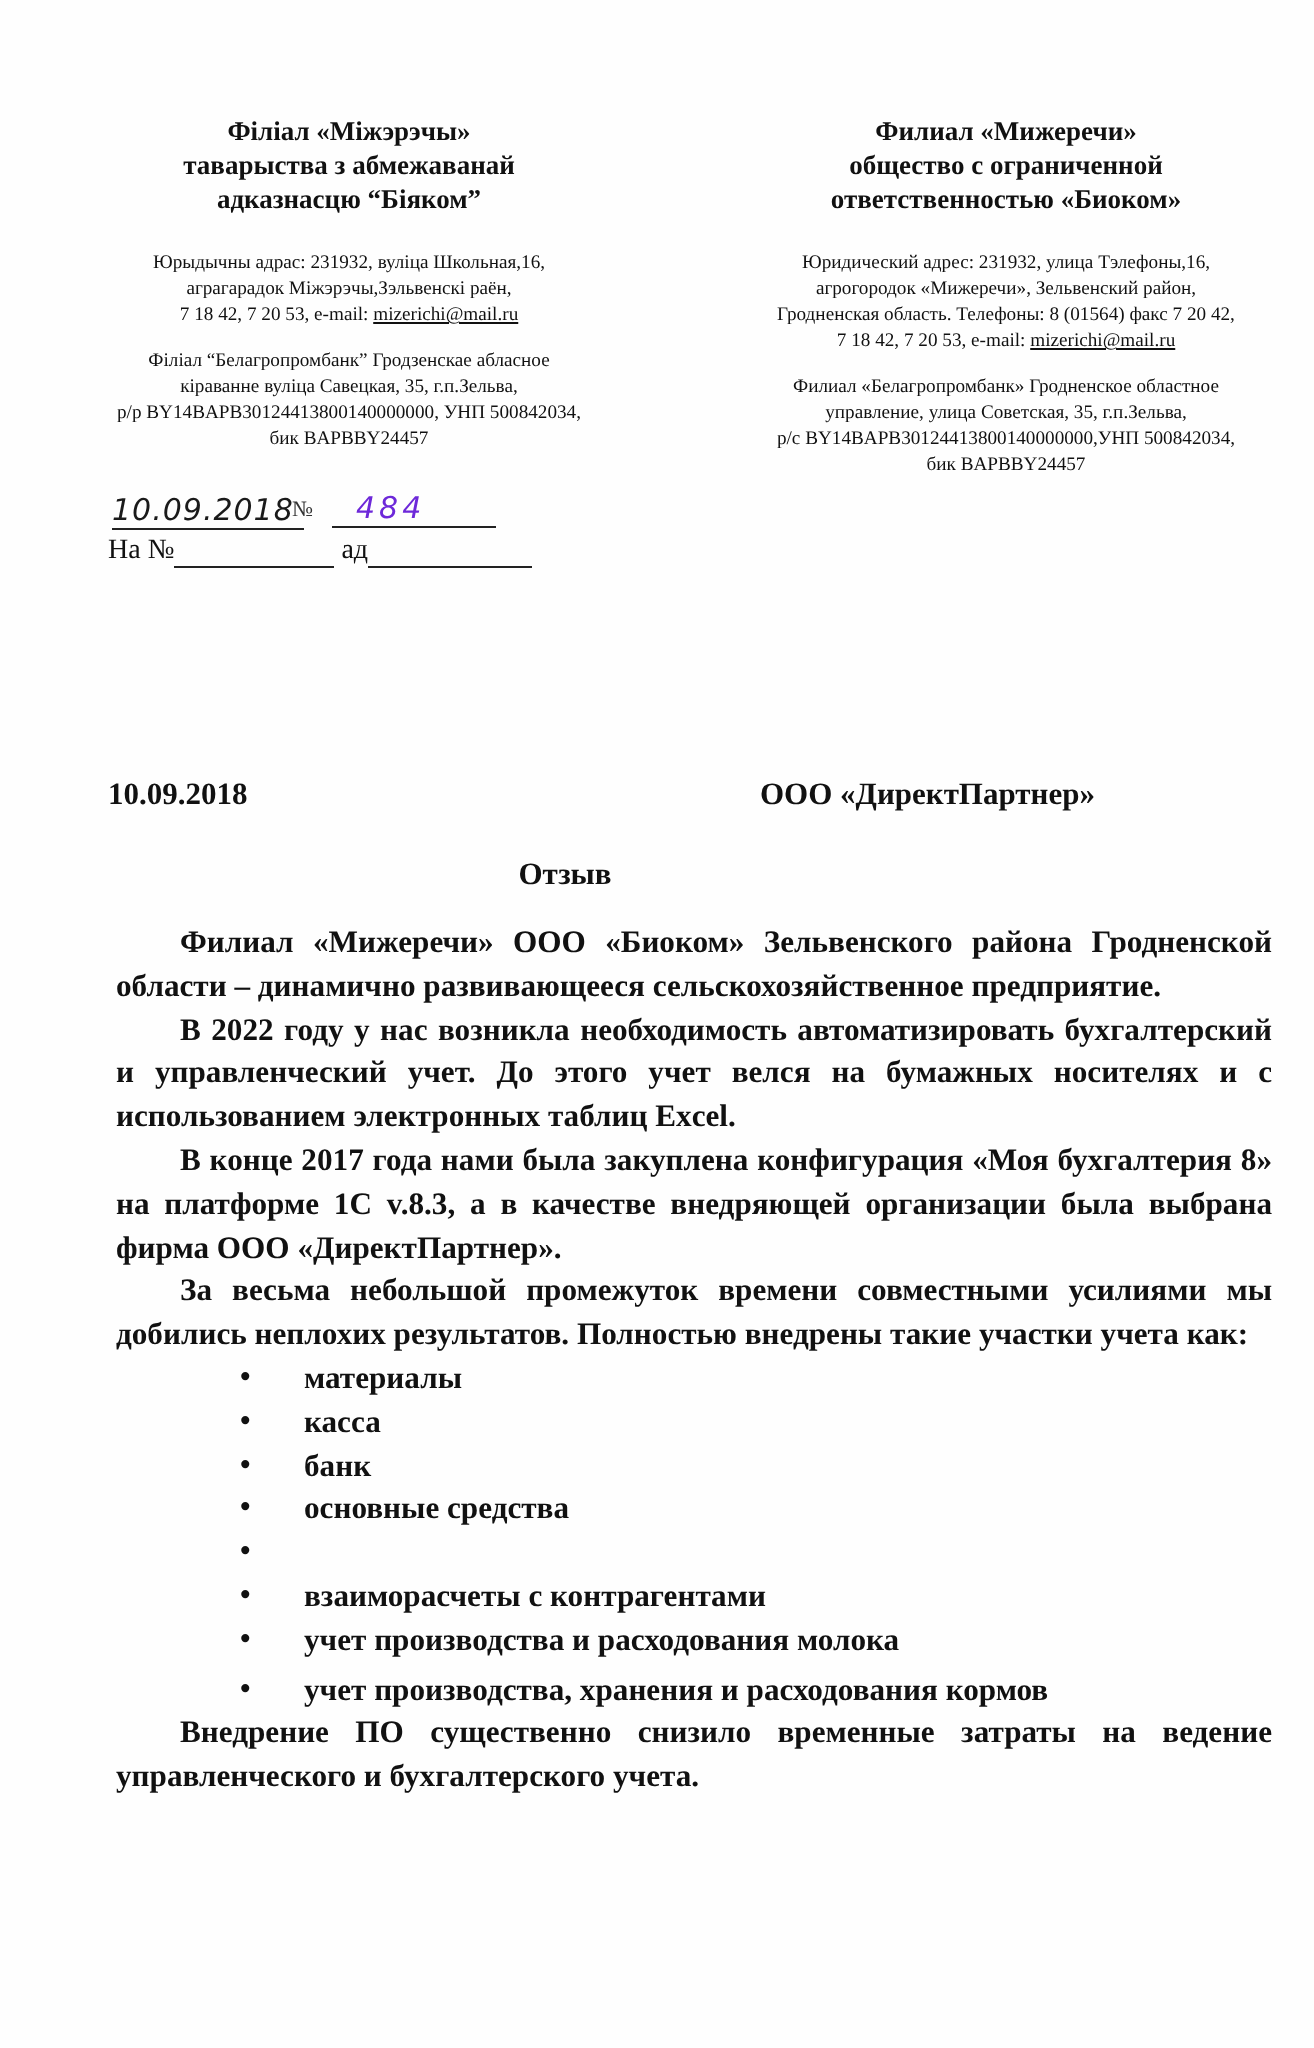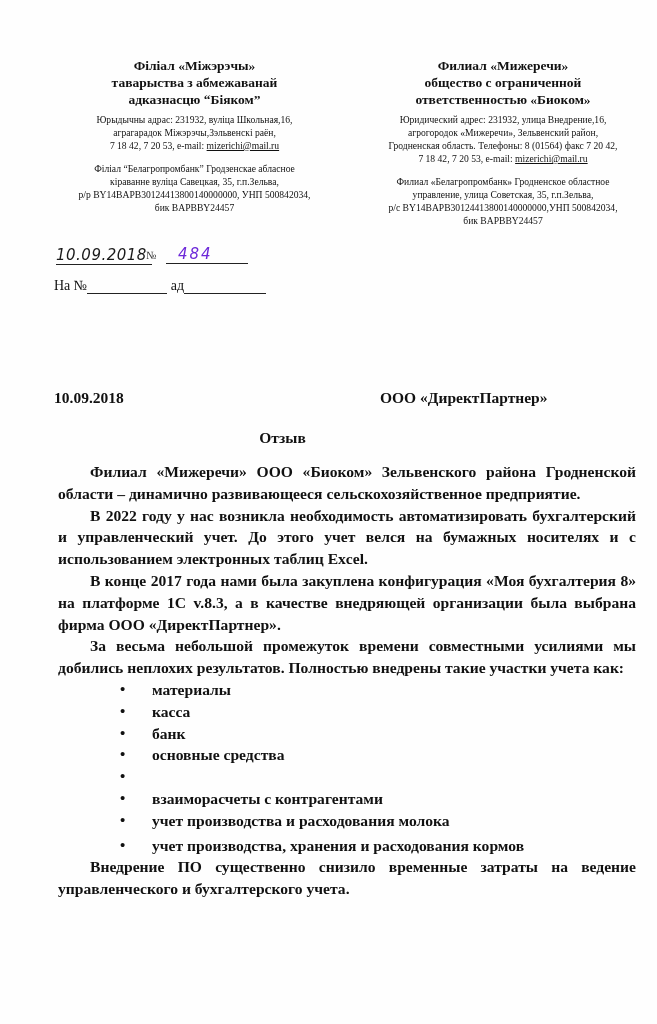--- a/index.html
+++ b/index.html
@@ -20,32 +20,32 @@
       left: 0; top: 0;
       width: 657px; height: 1024px;
       background: #fefefe;
     }
     
     .lh-col {
       position: absolute;
       top: 57px;
       text-align: center;
     }
-    .lh-left { left: 52px; width: 285px; }
+    .lh-left { left: 32px; width: 285px; }
     .lh-right { left: 353px; width: 300px; }
     .lh-title {
       font-weight: bold;
       font-size: 13.5px;
       line-height: 17px;
       margin: 0;
     }
     .lh-addr {
       font-size: 9.6px;
       line-height: 13px;
-      margin-top: 5px;
+      margin-top: 17px;
     }
     .lh-bank {
       font-size: 9.6px;
       line-height: 13px;
       margin-top: 10px;
     }
     .lh-addr a, .lh-email {
       text-decoration: underline;
       color: #111;
     }
@@ -87,21 +87,21 @@
       font-size: 15px;
       letter-spacing: 2px;
       color: #6d28d9;
       border-bottom: 1px solid #222;
       padding-left: 12px;
     }
     .out-row2 {
       position: relative;
       font-size: 14px;
       height: 18px;
-      margin-top: 12px;
+      margin-top: 2px;
     }
     .blank {
       display: inline-block;
       border-bottom: 1px solid #222;
       vertical-align: bottom;
       height: 12px;
     }
     .blank-1 { width: 80px; }
     .blank-2 { width: 82px; }
     
@@ -184,21 +184,21 @@
     </div>
   </div>
 
   <div class="lh-col lh-right">
     <div class="lh-title">
       <div>Филиал «Мижеречи»</div>
       <div>общество  с  ограниченной</div>
       <div>ответственностью  «Биоком»</div>
     </div>
     <div class="lh-addr">
-      <div>Юридический  адрес: 231932,  улица Внедрение,16,</div>
+      <div>Юридический  адрес: 231932,  улица Тэлефоны,16,</div>
       <div>агрогородок  «Мижеречи», Зельвенский  район,</div>
       <div>Гродненская  область. Телефоны: 8 (01564) факс 7 20 42,</div>
       <div><span>7 18 42, 7 20 53, e-mail: </span><span class="lh-email">mizerichi@mail.ru</span></div>
     </div>
     <div class="lh-bank">
       <div>Филиал «Белагропромбанк» Гродненское областное</div>
       <div>управление, улица Советская, 35, г.п.Зельва,</div>
       <div>р/с BY14BAPB30124413800140000000,УНП 500842034,</div>
       <div>бик  BAPBBY24457</div>
     </div>

